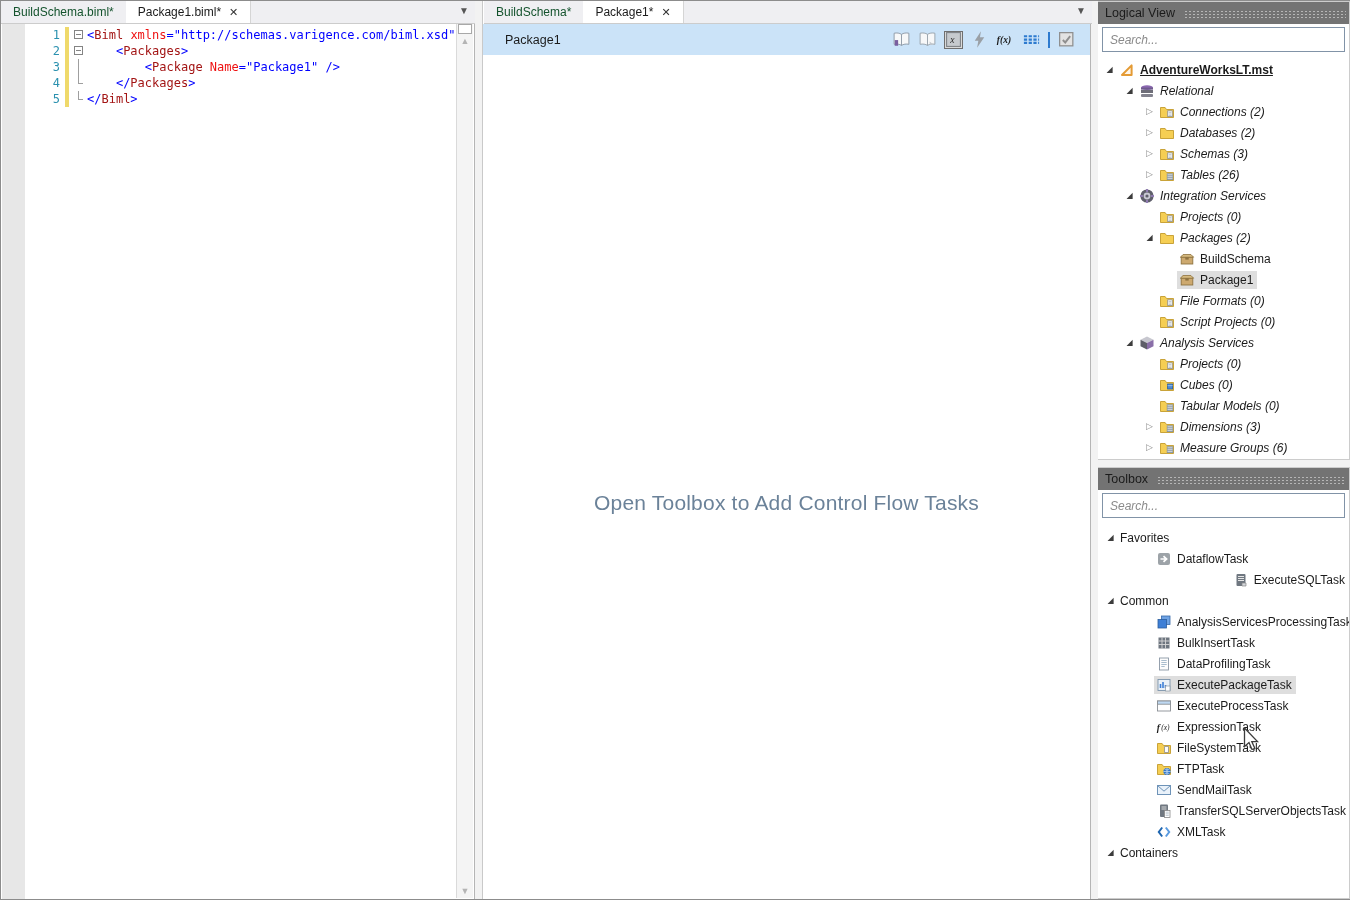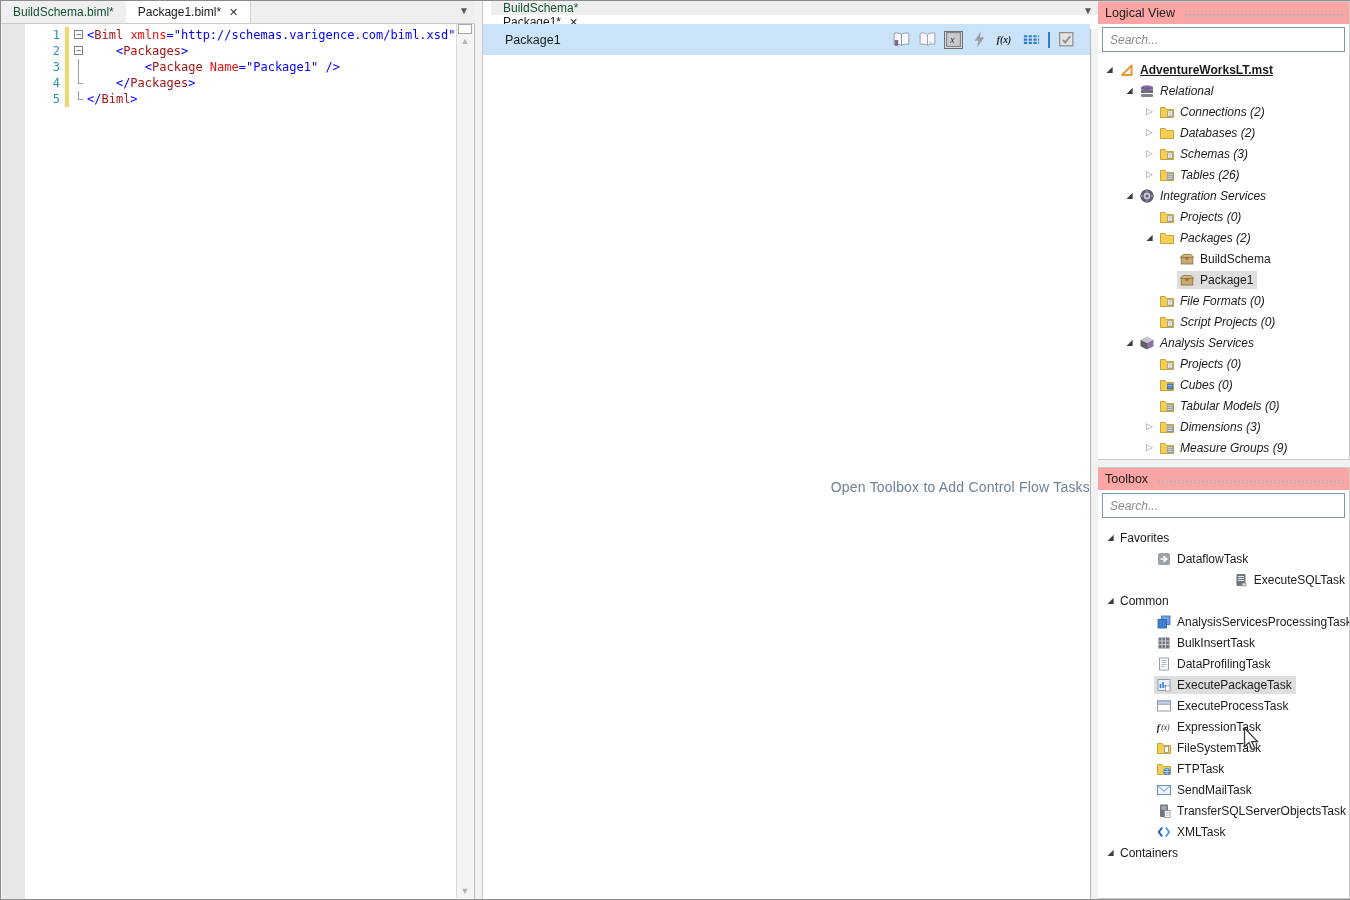--- a/index.html
+++ b/index.html
@@ -29,36 +29,36 @@
   .ol-corner { position:absolute; left:6px; top:0; height:9px; width:5px; border-left:1px solid #9F9F9F; border-bottom:1px solid #9F9F9F; }
   .ctext { white-space:pre; }
   .seg-p { color:#0000FF; } .seg-t { color:#A31515; } .seg-a { color:#EE1111; } .seg-v { color:#0000FF; } .seg-s { color:#000; }
   #vscroll { position:absolute; right:1px; top:0; bottom:1px; width:17px; background:#F4F4F4; border-left:1px solid #DADADA; }
   #vscroll .splitbox { position:absolute; top:0; left:1px; right:1px; height:10px; background:#fff; border:1px solid #A8A8A8; }
   #vscroll .arr { position:absolute; left:0; right:0; text-align:center; font-size:9px; color:#B4B4B4; }
   #vscroll .up { top:12px; } #vscroll .down { bottom:2px; }
 
   
   #mid-pane { position:absolute; left:481px; top:0; width:609px; height:898px; background:#fff; border-left:1px solid #C9C9C9; border-right:1px solid #B5B5B5; }
-  #mid-tabs { left:8px; width:608px;flex-direction:column; }
+  #mid-tabs { left:1px; width:608px; }
   #design-header { position:absolute; left:0; top:23px; width:100%; height:31px; background:#CBE3F8; display:flex; align-items:center; }
   #design-title { font-size:12.5px; color:#1B1B1B; padding-left:22px; }
   #design-icons { margin-left:auto; display:flex; align-items:center; gap:7px; padding-right:14px; }
   .hicon { width:19px; height:18px; display:flex; align-items:center; justify-content:center; }
   .hicon.pressed { background:#D9D9D9; border:1px solid #6F6F6F; }
   .hsep { width:2px; height:16px; background:#2E7BCF; }
   #design-surface { position:absolute; left:0; top:54px; right:0; bottom:0; background:#fff; }
-  #empty-msg { position:absolute; top:424px; width:100%; text-align:right; font-size:14px; font-weight:300; color:#6B8299; letter-spacing:0.2px; }
+  #empty-msg { position:absolute; top:436px; width:100%; text-align:center; font-size:21px; font-weight:300; color:#6B8299; letter-spacing:0.2px; }
 
   
   #right-col { position:absolute; left:1097px; top:0; width:252px; height:898px; background:#F2F2F2; }
   .panel { position:absolute; left:0; width:252px; background:#fff; border:1px solid #CCCCCC; border-left:none; }
   #lv-panel { top:0; height:459px; }
   #tb-panel { top:466px; height:432px; }
-  .panel-title { height:22px; display:flex; align-items:center; padding:0 0 0 7px; font-size:12.5px; color:#1B1B1B; background:#fca5a5; }
+  .panel-title { height:22px; display:flex; align-items:center; padding:0 0 0 7px; font-size:12.5px; color:#1B1B1B; background:#737373; }
   .grip { flex:1; height:9px; margin:3px 3px 0 9px; background-image:radial-gradient(circle,#B6B6B6 0.8px,transparent 1px); background-size:4px 3px; }
   .searchbox { display:block; width:calc(100% - 8px); margin:3px 4px; height:25px; border:1px solid #8193A7; background:#fff; font-family:inherit; font-size:12px; font-style:italic; color:#701a75; padding:0 7px; }
   .searchbox::placeholder { color:#8A8A8A; font-style:italic; }
 
   .listwrap { position:absolute; left:0; right:0; bottom:0; overflow:hidden; }
   #lv-list { top:57px; } #tb-list { top:57px; padding-top:2px; }
   .trow { height:21px; display:flex; align-items:center; font-size:12px; color:#1B1B1B; cursor:default; }
   .exp { width:15px; flex:none; text-align:center; line-height:21px; }
   .exp.open { font-size:8px; color:#3C3C3C; } .exp.closed { font-size:9px; color:#8C8C8C; }
   .rowin { display:inline-flex; align-items:center; gap:5px; padding:1px 4px 1px 2px; }
@@ -450,21 +450,21 @@
           <div class="trow" style="padding-left: 44px;">
             <span class="exp closed">▷</span>
             <span class="rowin">
               <span class="ticon">
                 <svg viewBox="0 0 16 16">
                   <path d="M1.5 3.5 h4.6 l1.4 2 h7 v8 h-13 Z" fill="#F5CE53" stroke="#C39B2D" stroke-width="0.9"></path>
                   <rect x="8.2" y="6.8" width="5.6" height="5.8" fill="#FDFDFD" stroke="#7E8E9E" stroke-width="0.8"></rect>
                   <path d="M8.2 8.7 h5.6 M8.2 10.6 h5.6 M10 6.8 v5.8 M12 6.8 v5.8" stroke="#7E8E9E" stroke-width="0.7"></path>
                 </svg>
               </span>
-              <span class="lbl italic">Measure Groups (9)</span>
+              <span class="lbl italic">Measure Groups (6)</span>
             </span>
           </div>
         </div>
     </div>
 
     <div class="panel" id="tb-panel">
       <div class="panel-title">
         <span>Toolbox</span>
         <span class="grip"></span>
       </div>

